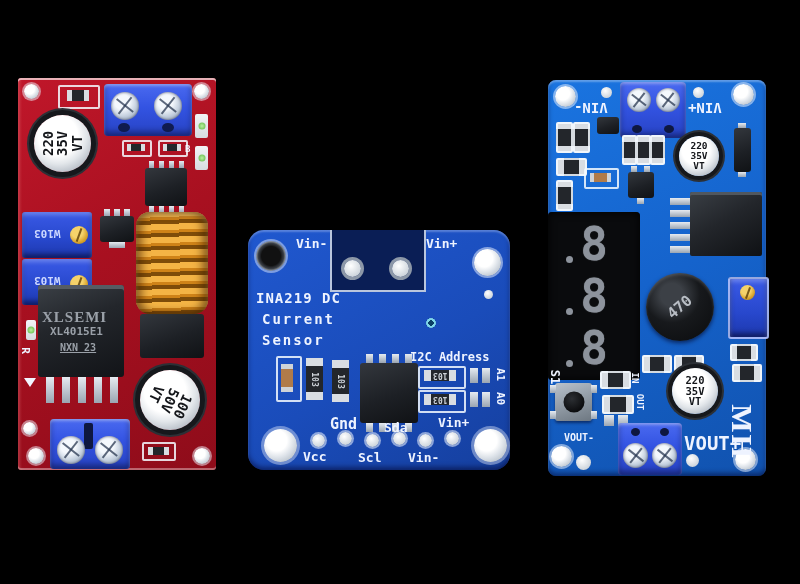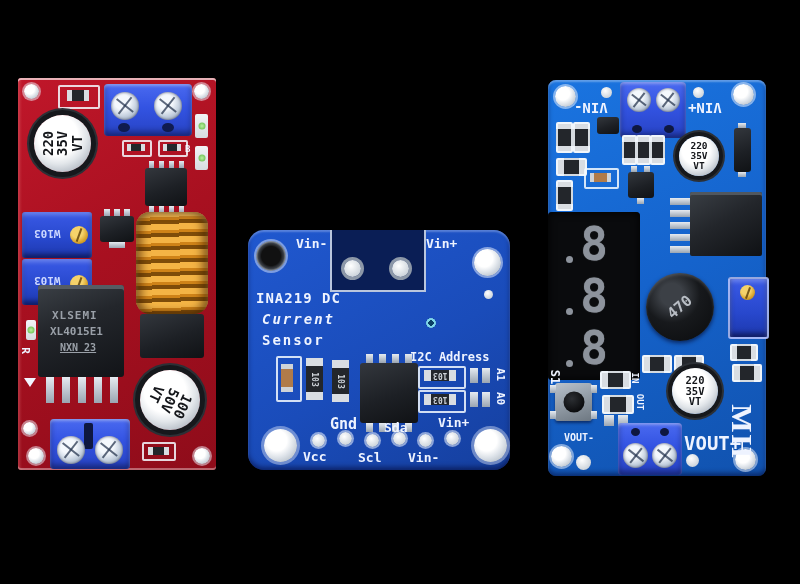--- a/index.html
+++ b/index.html
@@ -128,21 +128,21 @@
     </div>
 
     <div class="cmp" style="left:118px;top:134px;width:72px;height:102px;border-radius:14px;
                 background:repeating-linear-gradient(178deg,#f4b445 0 6px,#cf8318 6px 9px,#7e4c09 9px 13px);
                 box-shadow:inset 6px 0 8px rgba(60,30,0,.55), inset -6px 0 8px rgba(60,30,0,.55), inset 0 3px 4px rgba(255,230,160,.5);"></div>
     <div class="cmp chipbody" style="left:122px;top:236px;width:64px;height:44px;"></div>
 
     <div class="cmp" style="left:20px;top:207px;width:86px;height:92px;border-radius:3px;
                 background:linear-gradient(160deg,#3b4046 0%,#23262b 40%,#121418 100%);
                 box-shadow:inset 0 4px 0 #565c63;">
-      <div class="lbl" style="left:14px;top:24px;font-size:11px;color:#9aa0a8;letter-spacing:1px;">XLSEMI</div>
+      <div class="lbl" style="left:4px;top:24px;font-size:15px;color:#9aa0a8;letter-spacing:1px;font-family:Liberation Serif, serif;">XLSEMI</div>
       <div class="lbl" style="left:12px;top:40px;font-size:11px;color:#9aa0a8;">XL4015E1</div>
       <div class="lbl" style="left:22px;top:57px;font-size:10px;color:#9aa0a8;text-decoration:underline;">NXN 23</div>
       <div class="pin" style="left:8px;bottom:-26px;width:8px;height:26px;"></div>
       <div class="pin" style="left:24px;bottom:-26px;width:8px;height:26px;"></div>
       <div class="pin" style="left:40px;bottom:-26px;width:8px;height:26px;"></div>
       <div class="pin" style="left:56px;bottom:-26px;width:8px;height:26px;"></div>
       <div class="pin" style="left:72px;bottom:-26px;width:8px;height:26px;"></div>
     </div>
 
     <div class="cmp ledpkg" style="left:8px;top:242px;width:10px;height:20px;"></div>
@@ -179,21 +179,21 @@
     <div class="cmp mount" style="left:226px;top:199px;width:33px;height:33px;box-shadow:0 0 0 3px rgba(240,246,255,.4);"></div>
 
     <div class="cmp" style="left:82px;top:0px;width:92px;height:60px;background:#0a1e55;border:2px solid rgba(230,240,255,.8);border-top:none;">
       <div class="hole" style="position:absolute;left:12px;top:30px;width:17px;height:17px;box-shadow:0 0 0 3px #8d98a8;"></div>
       <div class="hole" style="position:absolute;left:60px;top:30px;width:17px;height:17px;box-shadow:0 0 0 3px #8d98a8;"></div>
     </div>
     <div class="lbl" style="left:48px;top:6px;font-size:13px;">Vin-</div>
     <div class="lbl" style="left:178px;top:6px;font-size:13px;">Vin+</div>
 
     <div class="lbl" style="left:8px;top:60px;font-size:14px;letter-spacing:1px;">INA219 DC</div>
-    <div class="lbl" style="left:14px;top:81px;font-size:14px;letter-spacing:2px;font-style:italic;">Current</div>
+    <div class="lbl" style="left:14px;top:81px;font-size:14px;letter-spacing:2px;">Current</div>
     <div class="lbl" style="left:14px;top:102px;font-size:14px;letter-spacing:2px;">Sensor</div>
 
     <div class="cmp hole" style="left:178px;top:88px;width:10px;height:10px;background:radial-gradient(circle,#0a3f66 40%,#7fd6e8 41% 70%,#0a3f66 71%);"></div>
 
     <div class="lbl" style="left:162px;top:120px;font-size:12px;">I2C Address</div>
     <div class="cmp silkbox" style="left:170px;top:136px;width:44px;height:19px;">
       <div class="res" style="position:absolute;left:4px;top:2px;width:32px;height:11px;">
         <span class="flip" style="color:#cfd4da;font-size:8px;font-weight:bold;">103</span>
       </div>
     </div>

